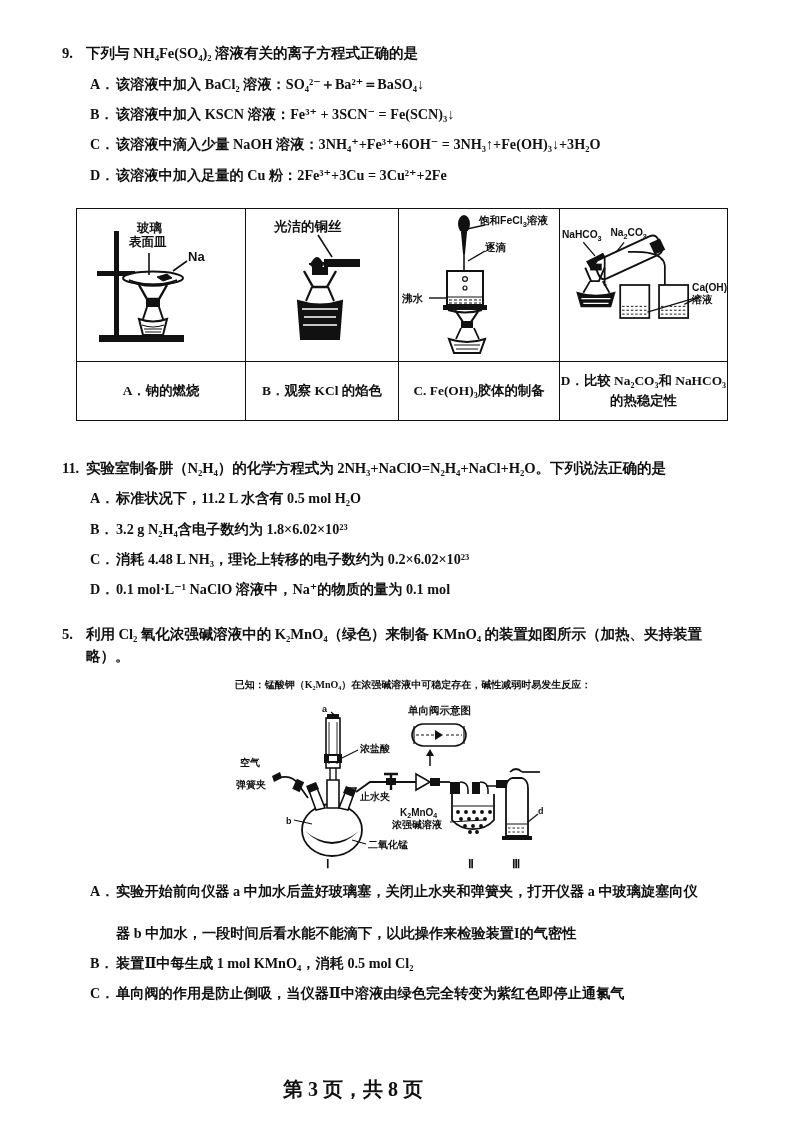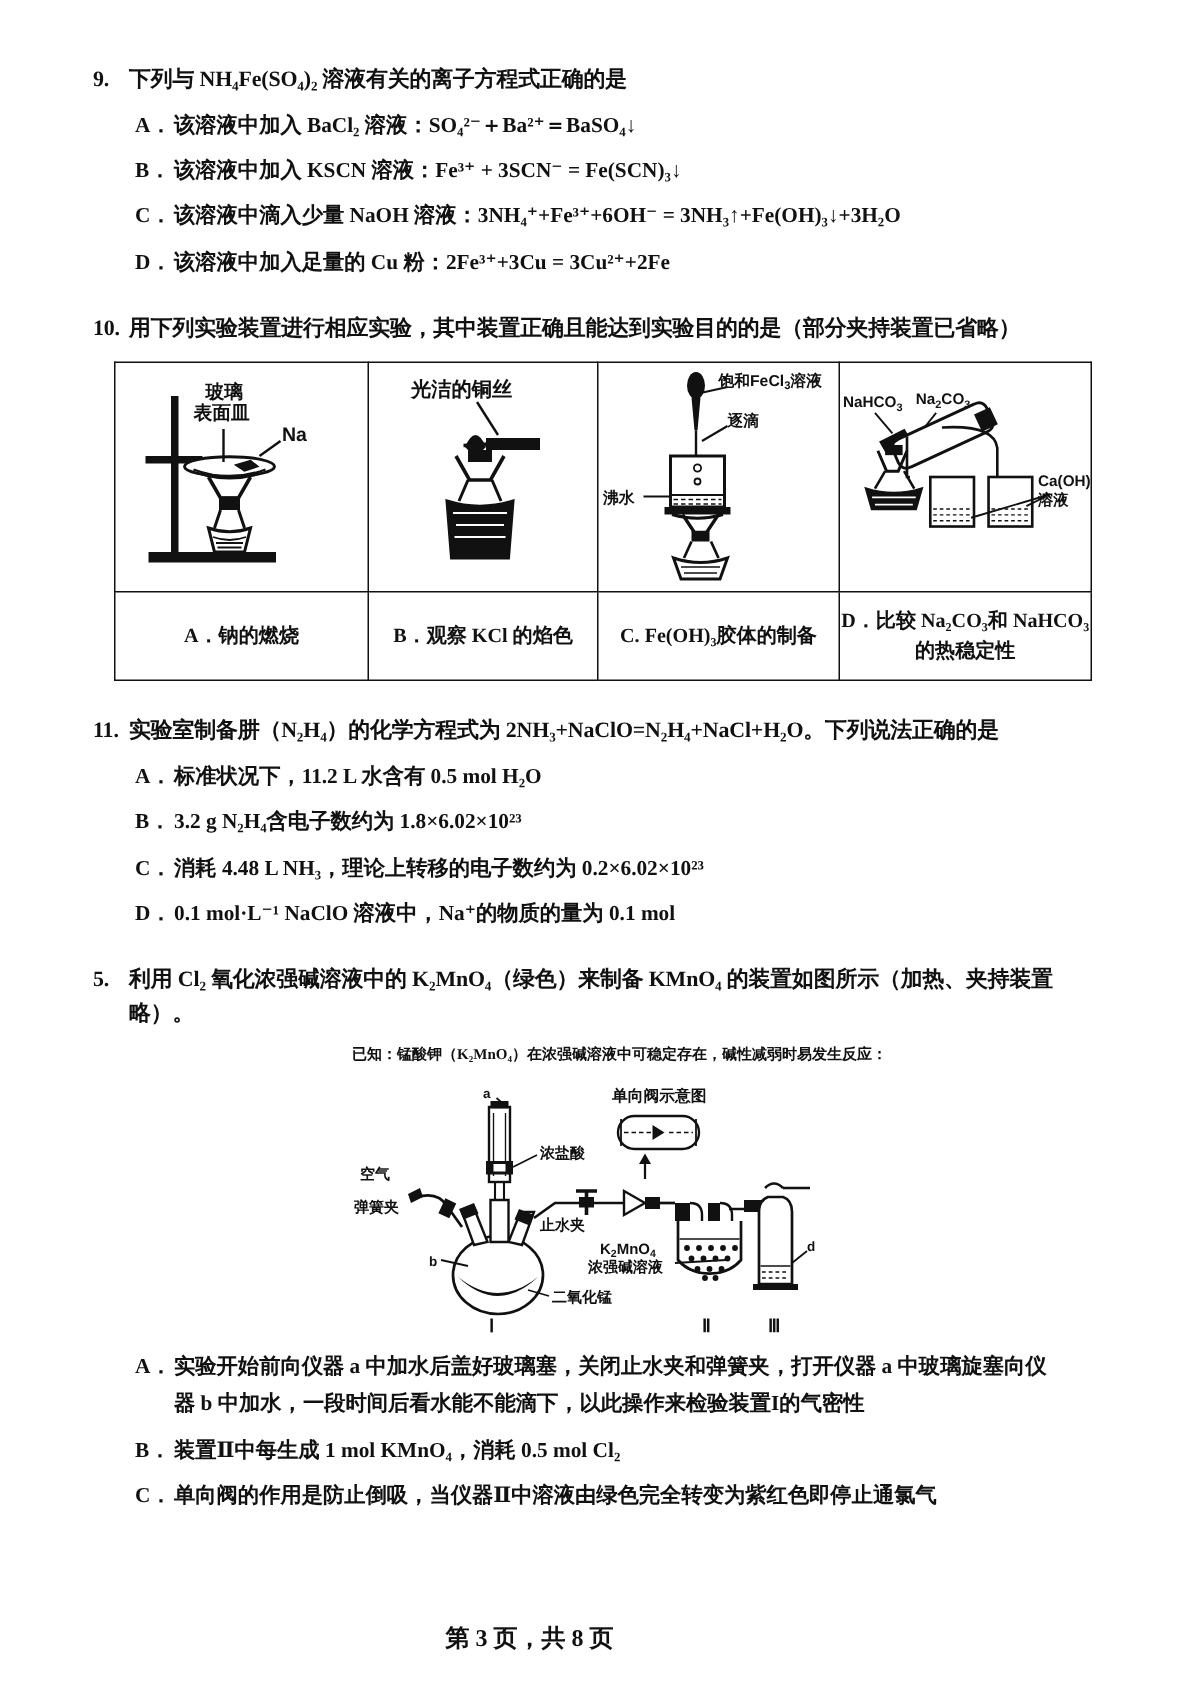--- a/index.html
+++ b/index.html
@@ -110,21 +110,21 @@
   }
   .q12-fig svg { display: block; width: 100%; height: 100%; }
 
   
   .footer {
     position: absolute;
     left: 0;
     bottom: 20px;
     width: 706px;
     text-align: center;
-    font-size: 16px;
+    font-size: 20px;
     font-weight: 700;
     font-family: "Liberation Serif", serif;
   }
 
   .lbl { font-family: "Liberation Sans", sans-serif; font-weight: 700; }
 </style>
 </head>
 <body>
 
 <div class="page">
@@ -146,24 +146,20 @@
       <span class="opt-letter">C．</span>
       <span class="opt-text">该溶液中滴入少量 NaOH 溶液：3NH₄⁺+Fe³⁺+6OH⁻ = 3NH₃↑+Fe(OH)₃↓+3H₂O</span>
     </div>
     <div class="opt">
       <span class="opt-letter">D．</span>
       <span class="opt-text">该溶液中加入足量的 Cu 粉：2Fe³⁺+3Cu = 3Cu²⁺+2Fe</span>
     </div>
   </div>
 
   <div class="q" style="margin-top:22px;">
-    <div class="q-stem">
-      <span class="q-num">10.</span>
-      <span class="q-stem-text">用下列实验装置进行相应实验，其中装置正确且能达到实验目的的是（部分夹持装置已省略）</span>
-    </div>
 
     <table class="app-table">
       <tbody>
           <tr>
 
         <td class="fig-cell" style="width:168px;">
           <div class="fig-wrap">
             <svg viewBox="0 0 168 152" xmlns="http://www.w3.org/2000/svg">
               <g stroke="#111" fill="none" stroke-width="2">
 
@@ -309,21 +305,21 @@
       <tr>
         <td class="cap-cell">A．钠的燃烧</td>
         <td class="cap-cell">B．观察 KCl 的焰色</td>
         <td class="cap-cell">C. Fe(OH)₃胶体的制备</td>
         <td class="cap-cell">D．比较 Na₂CO₃和 NaHCO₃ 的热稳定性</td>
       </tr>
     </tbody>
       </table>
   </div>
 
-  <div class="q" style="margin-top:22px;">
+  <div class="q" style="margin-top:36px;">
     <div class="q-stem">
       <span class="q-num">11.</span>
       <span class="q-stem-text">实验室制备肼（N₂H₄）的化学方程式为 2NH₃+NaClO=N₂H₄+NaCl+H₂O。下列说法正确的是</span>
     </div>
     <div class="opt">
       <span class="opt-letter">A．</span>
       <span class="opt-text">标准状况下，11.2 L 水含有 0.5 mol H₂O</span>
     </div>
     <div class="opt">
       <span class="opt-letter">B．</span>
@@ -457,21 +453,21 @@
         <text class="lbl" x="92" y="168" font-size="12" font-weight="bold" fill="#111">Ⅰ</text>
         <text class="lbl" x="234" y="168" font-size="12" font-weight="bold" fill="#111">Ⅱ</text>
         <text class="lbl" x="278" y="168" font-size="12" font-weight="bold" fill="#111">Ⅲ</text>
       </svg>
     </div>
 
     <div class="opt">
       <span class="opt-letter">A．</span>
       <span class="opt-text">实验开始前向仪器 a 中加水后盖好玻璃塞，关闭止水夹和弹簧夹，打开仪器 a 中玻璃旋塞向仪</span>
     </div>
-    <div class="opt indent-cont" style="margin-top:4px;">
+    <div class="opt indent-cont" style="margin-top:20px;">
       <span class="opt-text">器 b 中加水，一段时间后看水能不能滴下，以此操作来检验装置I的气密性</span>
     </div>
     <div class="opt">
       <span class="opt-letter">B．</span>
       <span class="opt-text">装置Ⅱ中每生成 1 mol KMnO₄，消耗 0.5 mol Cl₂</span>
     </div>
     <div class="opt">
       <span class="opt-letter">C．</span>
       <span class="opt-text">单向阀的作用是防止倒吸，当仪器Ⅱ中溶液由绿色完全转变为紫红色即停止通氯气</span>
     </div>

